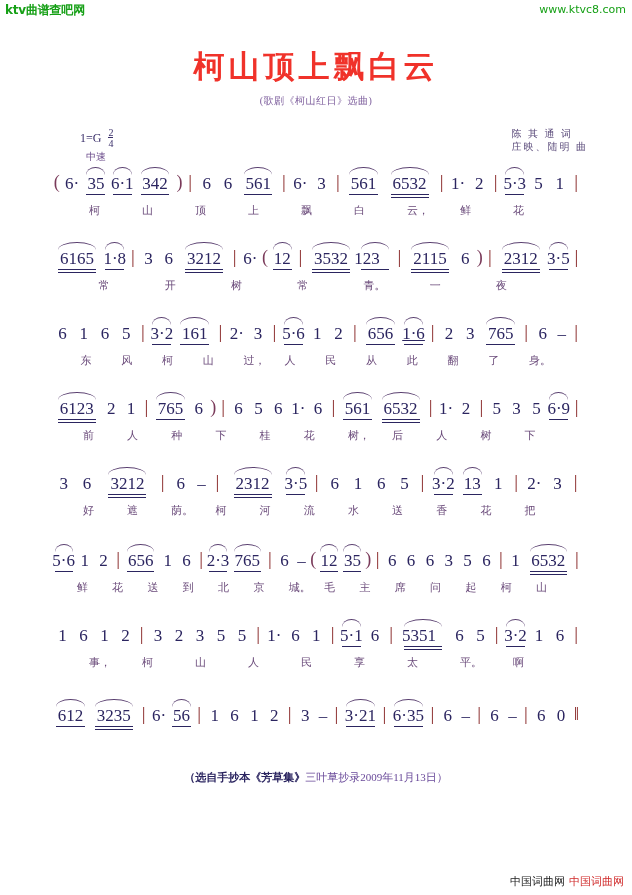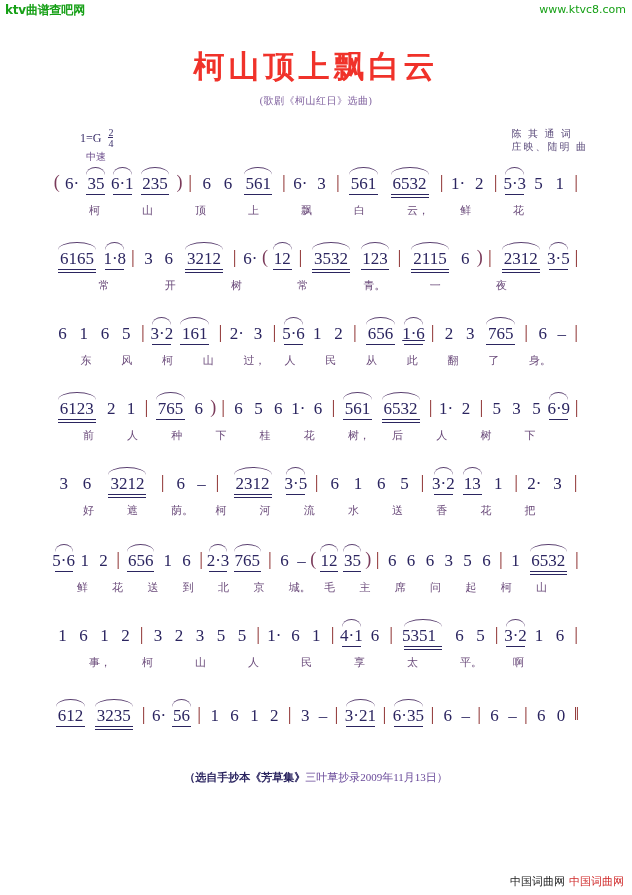--- a/index.html
+++ b/index.html
@@ -200,21 +200,21 @@
 <div class="system" style="top:168px">
   <div class="notes-row">
       <span class="tok paren" style="left: 4.77382px; transform: translateX(-50%);">(</span>
       <span class="tok" style="left: 20.1561px; transform: translateX(-50%);">6·</span>
       <span class="tok" style="left: 43.9191px; transform: translateX(-50%);">35</span>
       <span class="beam" style="left: 34.4191px; top: 26px; width: 19px;"></span>
       <span class="slur" style="left: 34.4191px; top: -1px; width: 19px;"></span>
       <span class="tok" style="left: 70.2282px; transform: translateX(-50%);">6·1</span>
       <span class="beam" style="left: 60.7282px; top: 26px; width: 19px;"></span>
       <span class="slur" style="left: 60.7282px; top: -1px; width: 19px;"></span>
-      <span class="tok" style="left: 103.114px; transform: translateX(-50%);">235</span>
+      <span class="tok" style="left: 103.114px; transform: translateX(-50%);">342</span>
       <span class="beam" style="left: 88.8645px; top: 26px; width: 28.5px;"></span>
       <span class="slur" style="left: 88.8645px; top: -1px; width: 28.5px;"></span>
       <span class="tok paren" style="left: 127.62px; transform: translateX(-50%);">)</span>
       <span class="tok bar" style="left: 138.229px; transform: translateX(-50%);">|</span>
       <span class="tok" style="left: 154.672px; transform: translateX(-50%);">6</span>
       <span class="tok" style="left: 175.889px; transform: translateX(-50%);">6</span>
       <span class="tok" style="left: 206.229px; transform: translateX(-50%);">561</span>
       <span class="beam" style="left: 191.979px; top: 26px; width: 28.5px;"></span>
       <span class="slur" style="left: 191.979px; top: -1px; width: 28.5px;"></span>
       <span class="tok bar" style="left: 231.795px; transform: translateX(-50%);">|</span>
@@ -271,21 +271,21 @@
       <span class="tok" style="left: 198.396px; transform: translateX(-50%);">6·</span>
       <span class="tok paren" style="left: 213.073px; transform: translateX(-50%);">(</span>
       <span class="tok" style="left: 230.18px; transform: translateX(-50%);">12</span>
       <span class="beam" style="left: 220.68px; top: 26px; width: 19px;"></span>
       <span class="slur" style="left: 220.68px; top: -1px; width: 19px;"></span>
       <span class="tok bar" style="left: 248.298px; transform: translateX(-50%);">|</span>
       <span class="tok" style="left: 278.969px; transform: translateX(-50%);">3532</span>
       <span class="beam" style="left: 259.969px; top: 26px; width: 38px;"></span>
       <span class="beam" style="left: 259.969px; top: 29px; width: 38px;"></span>
       <span class="slur" style="left: 259.969px; top: -1px; width: 38px;"></span>
-      <span class="tok" style="left: 323px; transform: translateX(-50%);">123</span>
+      <span class="tok" style="left: 315px; transform: translateX(-50%);">123</span>
       <span class="beam" style="left: 308.649px; top: 26px; width: 28.5px;"></span>
       <span class="slur" style="left: 308.649px; top: -1px; width: 28.5px;"></span>
       <span class="tok bar" style="left: 347.294px; transform: translateX(-50%);">|</span>
       <span class="tok" style="left: 377.964px; transform: translateX(-50%);">2115</span>
       <span class="beam" style="left: 358.964px; top: 26px; width: 38px;"></span>
       <span class="beam" style="left: 358.964px; top: 29px; width: 38px;"></span>
       <span class="slur" style="left: 358.964px; top: -1px; width: 38px;"></span>
       <span class="tok" style="left: 413.189px; transform: translateX(-50%);">6</span>
       <span class="tok paren" style="left: 427.867px; transform: translateX(-50%);">)</span>
       <span class="tok bar" style="left: 437.989px; transform: translateX(-50%);">|</span>
@@ -541,21 +541,21 @@
       <span class="tok" style="left: 105.958px; transform: translateX(-50%);">3</span>
       <span class="tok" style="left: 126.94px; transform: translateX(-50%);">2</span>
       <span class="tok" style="left: 147.922px; transform: translateX(-50%);">3</span>
       <span class="tok" style="left: 168.903px; transform: translateX(-50%);">5</span>
       <span class="tok" style="left: 189.885px; transform: translateX(-50%);">5</span>
       <span class="tok bar" style="left: 206.146px; transform: translateX(-50%);">|</span>
       <span class="tok" style="left: 222.407px; transform: translateX(-50%);">1·</span>
       <span class="tok" style="left: 243.389px; transform: translateX(-50%);">6</span>
       <span class="tok" style="left: 264.371px; transform: translateX(-50%);">1</span>
       <span class="tok bar" style="left: 280.631px; transform: translateX(-50%);">|</span>
-      <span class="tok" style="left: 299.41px; transform: translateX(-50%);">4·1</span>
+      <span class="tok" style="left: 299.41px; transform: translateX(-50%);">5·1</span>
       <span class="beam" style="left: 289.91px; top: 26px; width: 19px;"></span>
       <span class="slur" style="left: 289.91px; top: -1px; width: 19px;"></span>
       <span class="tok" style="left: 322.91px; transform: translateX(-50%);">6</span>
       <span class="tok bar" style="left: 339.171px; transform: translateX(-50%);">|</span>
       <span class="tok" style="left: 367px; transform: translateX(-50%);">5351</span>
       <span class="beam" style="left: 351.958px; top: 26px; width: 38px;"></span>
       <span class="beam" style="left: 351.958px; top: 29px; width: 38px;"></span>
       <span class="slur" style="left: 351.958px; top: -1px; width: 38px;"></span>
       <span class="tok" style="left: 407.466px; transform: translateX(-50%);">6</span>
       <span class="tok" style="left: 428.448px; transform: translateX(-50%);">5</span>

